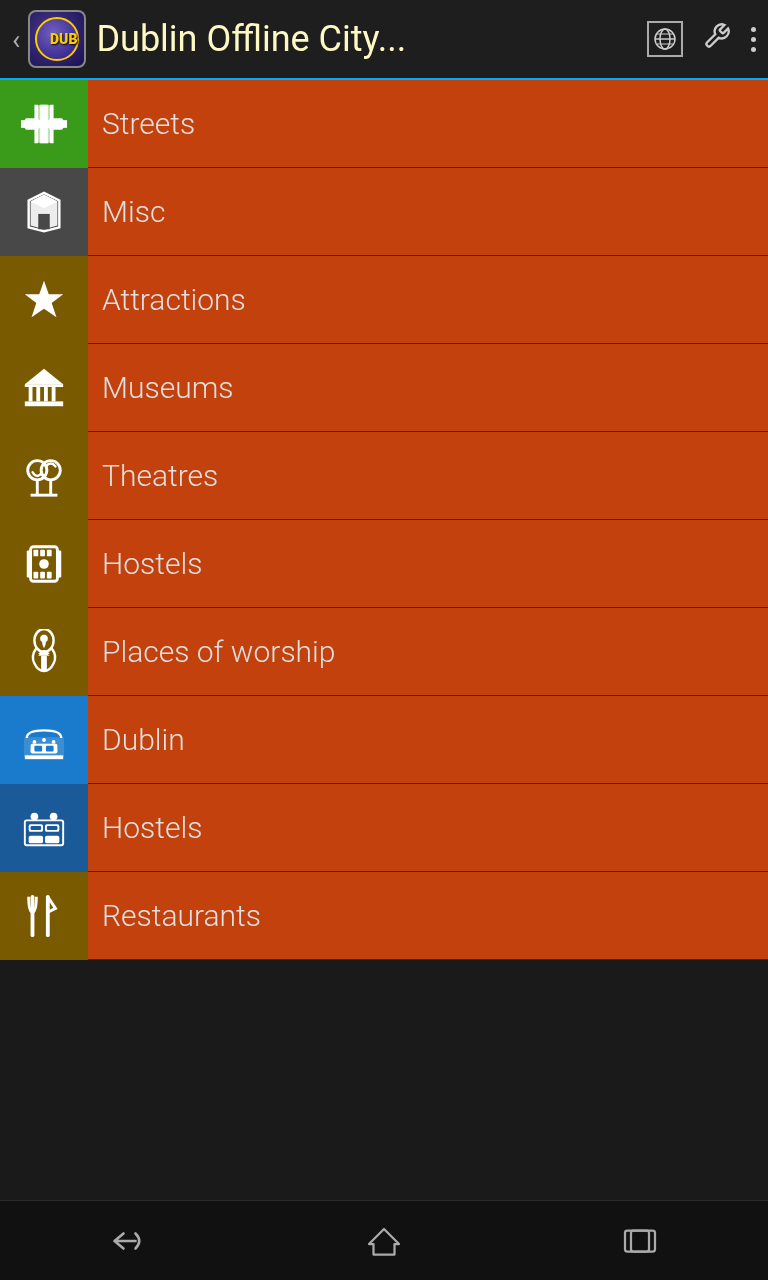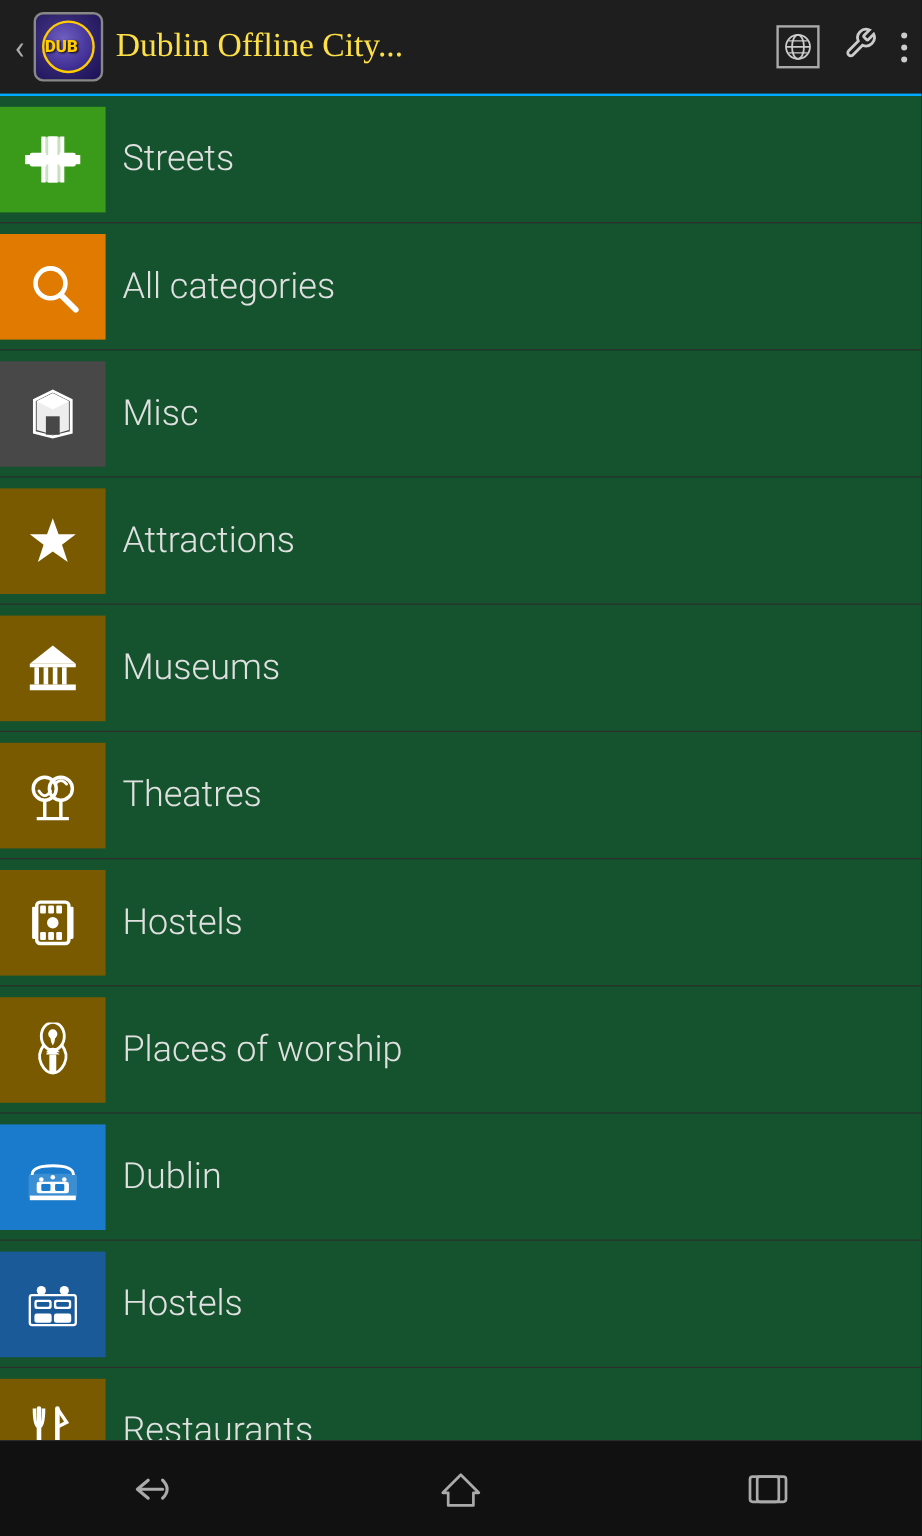--- a/index.html
+++ b/index.html
@@ -43,35 +43,34 @@
       position: relative;
       overflow: hidden;
     }
     .app-logo-inner {
       width: 44px;
       height: 44px;
       border-radius: 50%;
       background: radial-gradient(circle at 40% 35%, #7060c0, #2a1880);
       display: flex;
       align-items: center;
-      justify-content: flex-start;
+      justify-content: flex-end;
       border: 2px solid #ffcc00;
     }
     .app-logo-text {
       color: #ffcc00;
       font-weight: 900;
       font-size: 14px;
       text-shadow: 1px 1px 2px #000;
     }
     .header-title {
-      color: #fde047;
-      font-size: 28px;
+      color: #fef9c3;
+      font-size: 36px;
       font-weight: 400;
       flex: 1;
-      font-family: Liberation Serif, serif;
     }
     .header-icons {
       display: flex;
       align-items: center;
       gap: 20px;
     }
     .globe-icon {
       width: 36px;
       height: 36px;
       border: 2px solid #aaa;
@@ -82,24 +81,24 @@
     }
 
     
     .menu-list {
       flex: 1;
       overflow-y: auto;
     }
     .menu-item {
       display: flex;
       align-items: center;
-      height: 106px;
+      height: 88px;
       border-bottom: 1px solid #2e2e2e;
       cursor: pointer;
-      background: #14532d;
+      background: #c2410c;
     }
     .menu-icon {
       width: 88px;
       height: 88px;
       flex-shrink: 0;
       display: flex;
       align-items: center;
       justify-content: center;
       font-size: 36px;
     }
@@ -196,29 +195,20 @@
           <rect x="22" y="4" width="4" height="4" fill="white" opacity="0.5"></rect>
         </svg>
       <svg width="46" height="46" viewBox="0 0 48 48" fill="white" style="position:absolute;">
         <path d="M14 44V4h4v16h12V4h4v40h-4V28H18v16z" fill="white"></path>
         <rect x="0" y="20" width="48" height="8" fill="white"></rect>
       </svg>
     </div>
     <span class="menu-label">Streets</span>
   </div>
 
-  <div class="menu-item">
-    <div class="menu-icon icon-orange">
-      <svg width="46" height="46" viewBox="0 0 48 48" fill="none">
-        <circle cx="22" cy="21" r="13" stroke="white" stroke-width="4"></circle>
-        <line x1="31" y1="31" x2="44" y2="44" stroke="white" stroke-width="5" stroke-linecap="round"></line>
-      </svg>
-    </div>
-    <span class="menu-label">All categories</span>
-  </div>
 
 
   <div class="menu-item">
     <div class="menu-icon icon-darkgray">
       <svg width="46" height="46" viewBox="0 0 48 48" fill="white">
         <path d="M8 40V12L24 4l16 8v28l-16 4z" fill="none" stroke="white" stroke-width="2.5"></path>
         <path d="M10 38V13L24 6l14 7v25L24 42z" fill="white" opacity="0.9"></path>
         <rect x="18" y="26" width="12" height="16" fill="#484848"></rect>
         <path d="M24 6 L10 13 L24 20 L38 13 Z" fill="white"></path>
       </svg>

